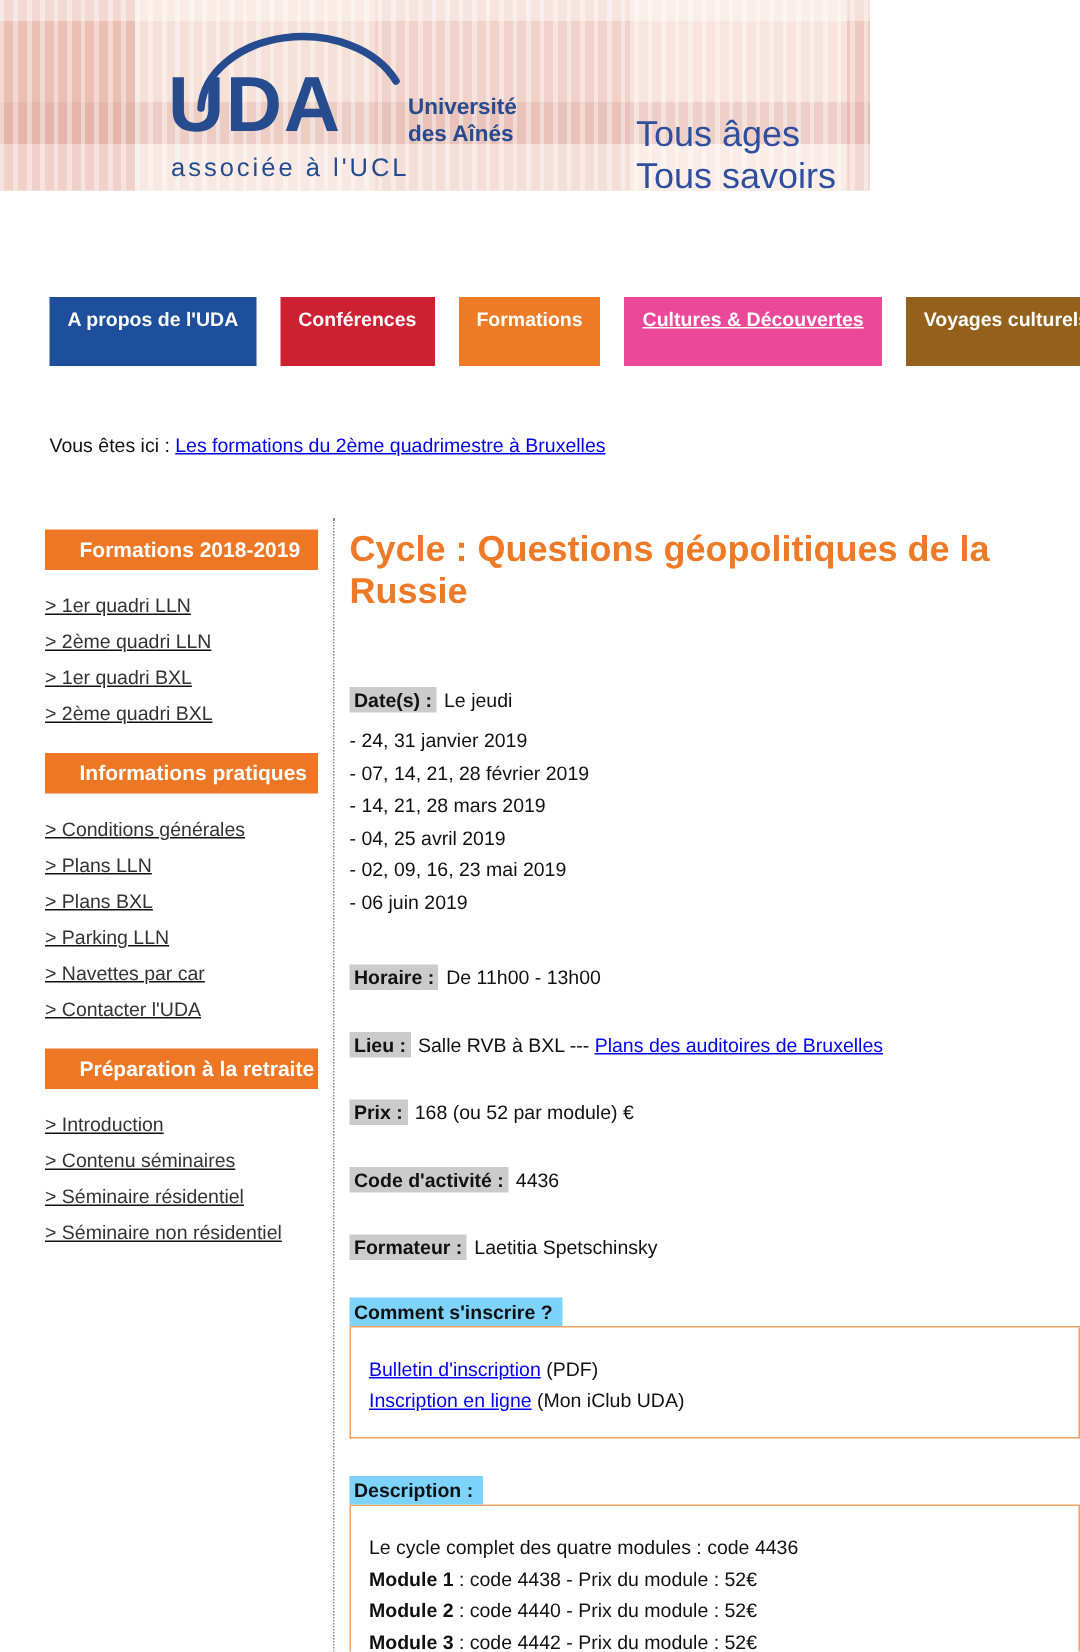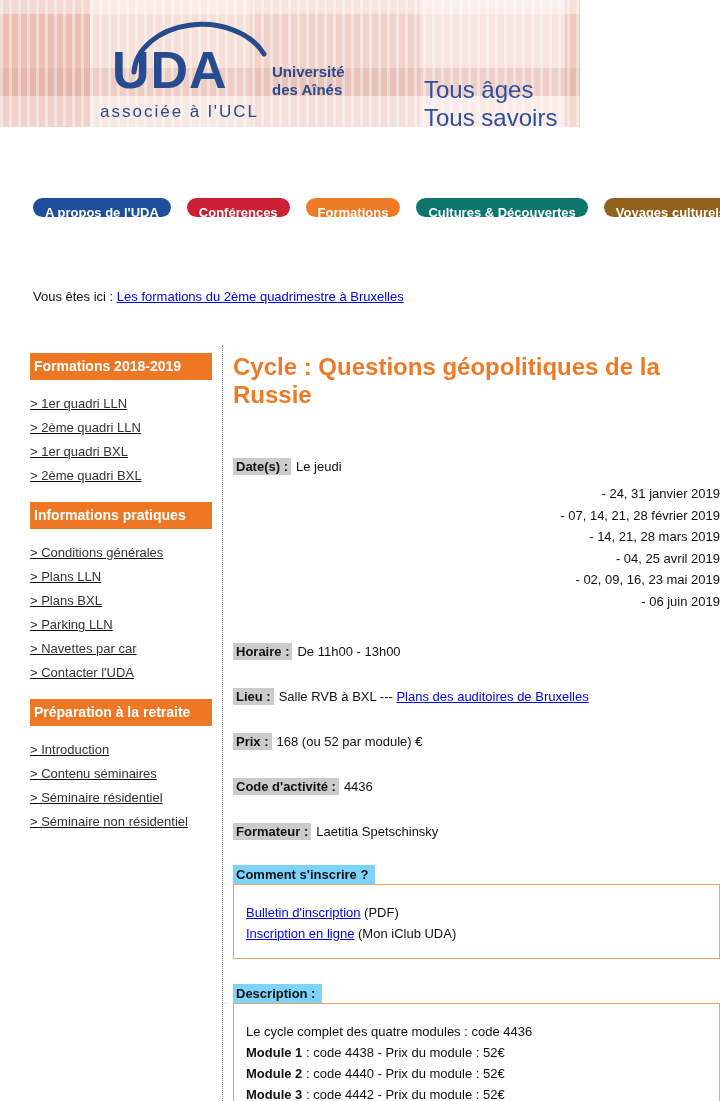--- a/index.html
+++ b/index.html
@@ -22,65 +22,65 @@
   .logo-arc { position:absolute; left:128px; top:16px; }
   .logo-acronym {
     position:absolute; left:112px; top:40px;
     font-size:52px; font-weight:bold; color:#264b8f; letter-spacing:1px;
   }
   .logo-name {
     position:absolute; left:272px; top:63px;
     font-size:15px; line-height:18px; font-weight:bold; color:#264b8f;
   }
   .logo-sub {
-    position:absolute; left:100px; top:102px;
+    position:absolute; left:114px; top:102px;
     font-size:17px; color:#264b8f; letter-spacing:2px;
   }
   .tagline {
     position:absolute; left:424px; top:76px;
     font-size:24px; color:#2d4f9e;
   }
 
   
   .nav {
     position:absolute; left:33px; top:198px;
     display:flex; gap:16px; white-space:nowrap;
   }
   .nav-tab {
-    height:19px; line-height:29px; padding:0 12px;
-    color:#fff; font-weight:bold; font-size:13px; cursor:pointer; flex:0 0 auto;border-radius:10px;
+    height:46px; line-height:29px; padding:0 12px;
+    color:#fff; font-weight:bold; font-size:13px; cursor:pointer; flex:0 0 auto;
   }
 
   
   .breadcrumb { position:absolute; left:33px; top:289px; font-size:13px; }
   a.lnk { color:#0000ee; text-decoration:underline; cursor:pointer; }
 
   
   .sidebar { position:absolute; left:30px; top:353px; width:182px; }
   .side-head {
     background:#ee7726; color:#fff; font-weight:bold; font-size:14px;
-    height:27px; line-height:27px; padding-left:4px; margin-top:14px;
+    height:27px; line-height:27px; padding-left:23px; margin-top:14px;
   }
   .side-head:first-child { margin-top:0; }
   .side-list { list-style:none; margin:12px 0 2px 0;text-decoration:underline; }
   .side-list li { line-height:24px; color:#333; cursor:pointer; }
 
   .divider {
     position:absolute; left:222px; top:345px; height:756px; width:0;
     border-left:1px dotted #8a8a8a;
   }
 
   
   .main { position:absolute; left:233px; top:345px; width:487px; }
   .page-title { color:#ee7a28; font-size:24px; font-weight:bold; margin-top:8px; }
 
   .detail-block { margin-top:50px; }
   .lbl { background:#cbcbcb; font-weight:bold; padding:1px 3px; }
   .val { margin-left:5px; }
-  .dates-list { margin-top:9px;text-align:right; }
+  .dates-list { margin-top:9px; }
   .dates-list div { line-height:21.5px; }
   .detail-row { margin-top:28px; line-height:17px; }
   .row-first { margin-top:31px; }
 
   .section { margin-top:25px; }
   .section-head { border-bottom:1px solid #f2a263; }
   .section-title {
     display:inline-block; background:#7dd3fc; font-weight:bold;
     padding:2px 7px 2px 3px;
   }
@@ -103,21 +103,21 @@
   <div class="logo-acronym">UDA</div>
   <div class="logo-name"><span>Université</span><br><span>des Aînés</span></div>
   <div class="logo-sub">associée à l'UCL</div>
   <div class="tagline">Tous âges Tous savoirs</div>
 </div>
 
 <div class="nav">
   <div class="nav-tab" style="background-color: rgb(29, 79, 156);">A propos de l'UDA</div>
   <div class="nav-tab" style="background-color: rgb(205, 33, 51);">Conférences</div>
   <div class="nav-tab" style="background-color: rgb(238, 124, 39);">Formations</div>
-  <div class="nav-tab" style="background-color: #0f766e;">Cultures &amp; Découvertes</div>
+  <div class="nav-tab" style="background-color: #ec4899; text-decoration: underline;">Cultures &amp; Découvertes</div>
   <div class="nav-tab" style="background-color: rgb(147, 97, 27);">Voyages culturels</div>
 
 </div>
 
 <div class="breadcrumb">
   <span>Vous êtes ici : </span><a class="lnk">Les formations du 2ème quadrimestre à Bruxelles</a>
 </div>
 
 <div class="sidebar">
   <div class="side-head">Formations 2018-2019</div>

